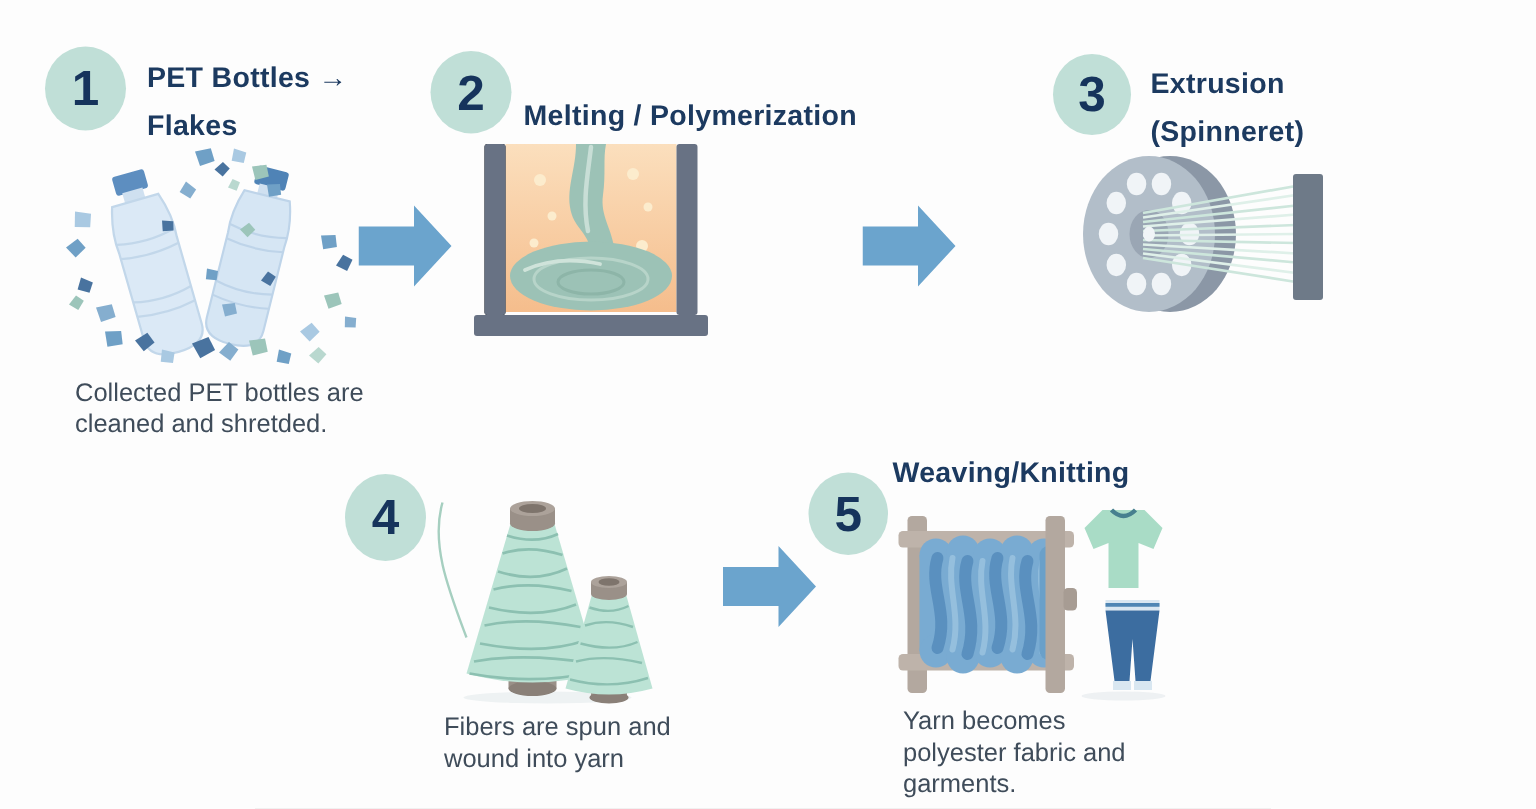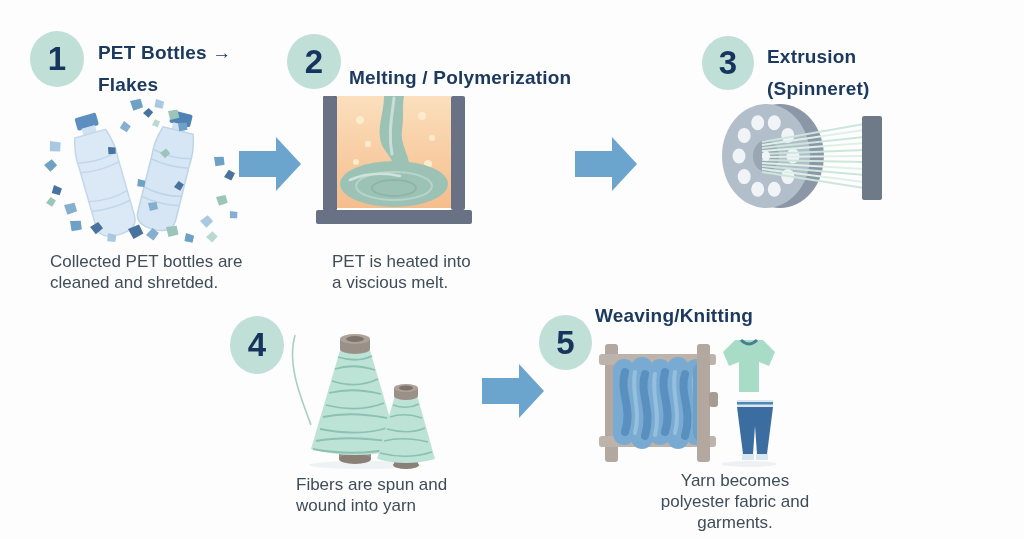--- a/index.html
+++ b/index.html
@@ -45,21 +45,21 @@
   .c3{left:733px;top:218px;width:200px;}
   
   .b4{left:230px;top:316px;width:54px;height:58px;}
   .i4{left:285px;top:333px;}
   .c4{left:296px;top:474px;width:210px;}
   .a3{left:482px;top:362px;}
   
   .b5{left:539px;top:315px;width:53px;height:55px;}
   .t5{left:595px;top:300px;width:200px;}
   .i5{left:597px;top:330px;}
-  .c5{left:635px;top:470px;width:200px;text-align:center;}
+  .c5{left:602px;top:470px;width:200px;}
 </style>
 </head>
 <body>
 
 <div class="canvas">
 
   <div class="badge b1">1</div>
   <div class="title t1">PET Bottles →
 Flakes</div>
   <svg class="illus i1" width="205" height="150" viewBox="0 0 205 150">
@@ -143,22 +143,20 @@
       <ellipse cx="78" cy="94" rx="38" ry="14" fill="none" stroke="#b7d4c9" stroke-width="2"></ellipse>
       <ellipse cx="78" cy="96" rx="22" ry="8" fill="none" stroke="#8db5a8" stroke-width="2"></ellipse>
       <path d="M34,88 Q56,78 84,84" fill="none" stroke="#cfe3da" stroke-width="2.5" stroke-linecap="round"></path>
     </g>
     <rect x="7" y="4" width="14" height="114" rx="2" fill="#68728
 4"></rect>
     <rect x="7" y="4" width="14" height="114" rx="2" fill="#687284"></rect>
     <rect x="135" y="4" width="14" height="114" rx="2" fill="#687284"></rect>
     <rect x="0" y="118" width="156" height="14" rx="2" fill="#687284"></rect>
   </svg>
-  <div class="caption c2">PET is heated into
-a viscious melt.</div>
 
   <svg class="arrow a2" width="64" height="58" viewBox="0 0 64 58">
     <polygon points="0,16 37,16 37,2 62,29 37,56 37,42 0,42" fill="var(--arrow,#6ba4cd)"></polygon>
   </svg>
 
   <div class="badge b3">3</div>
   <div class="title t3">Extrusion
 (Spinneret)</div>
   <svg class="illus i3" width="182" height="112" viewBox="0 0 182 112">
     <ellipse cx="70" cy="56" rx="44" ry="52" fill="#8b97a6"></ellipse>

